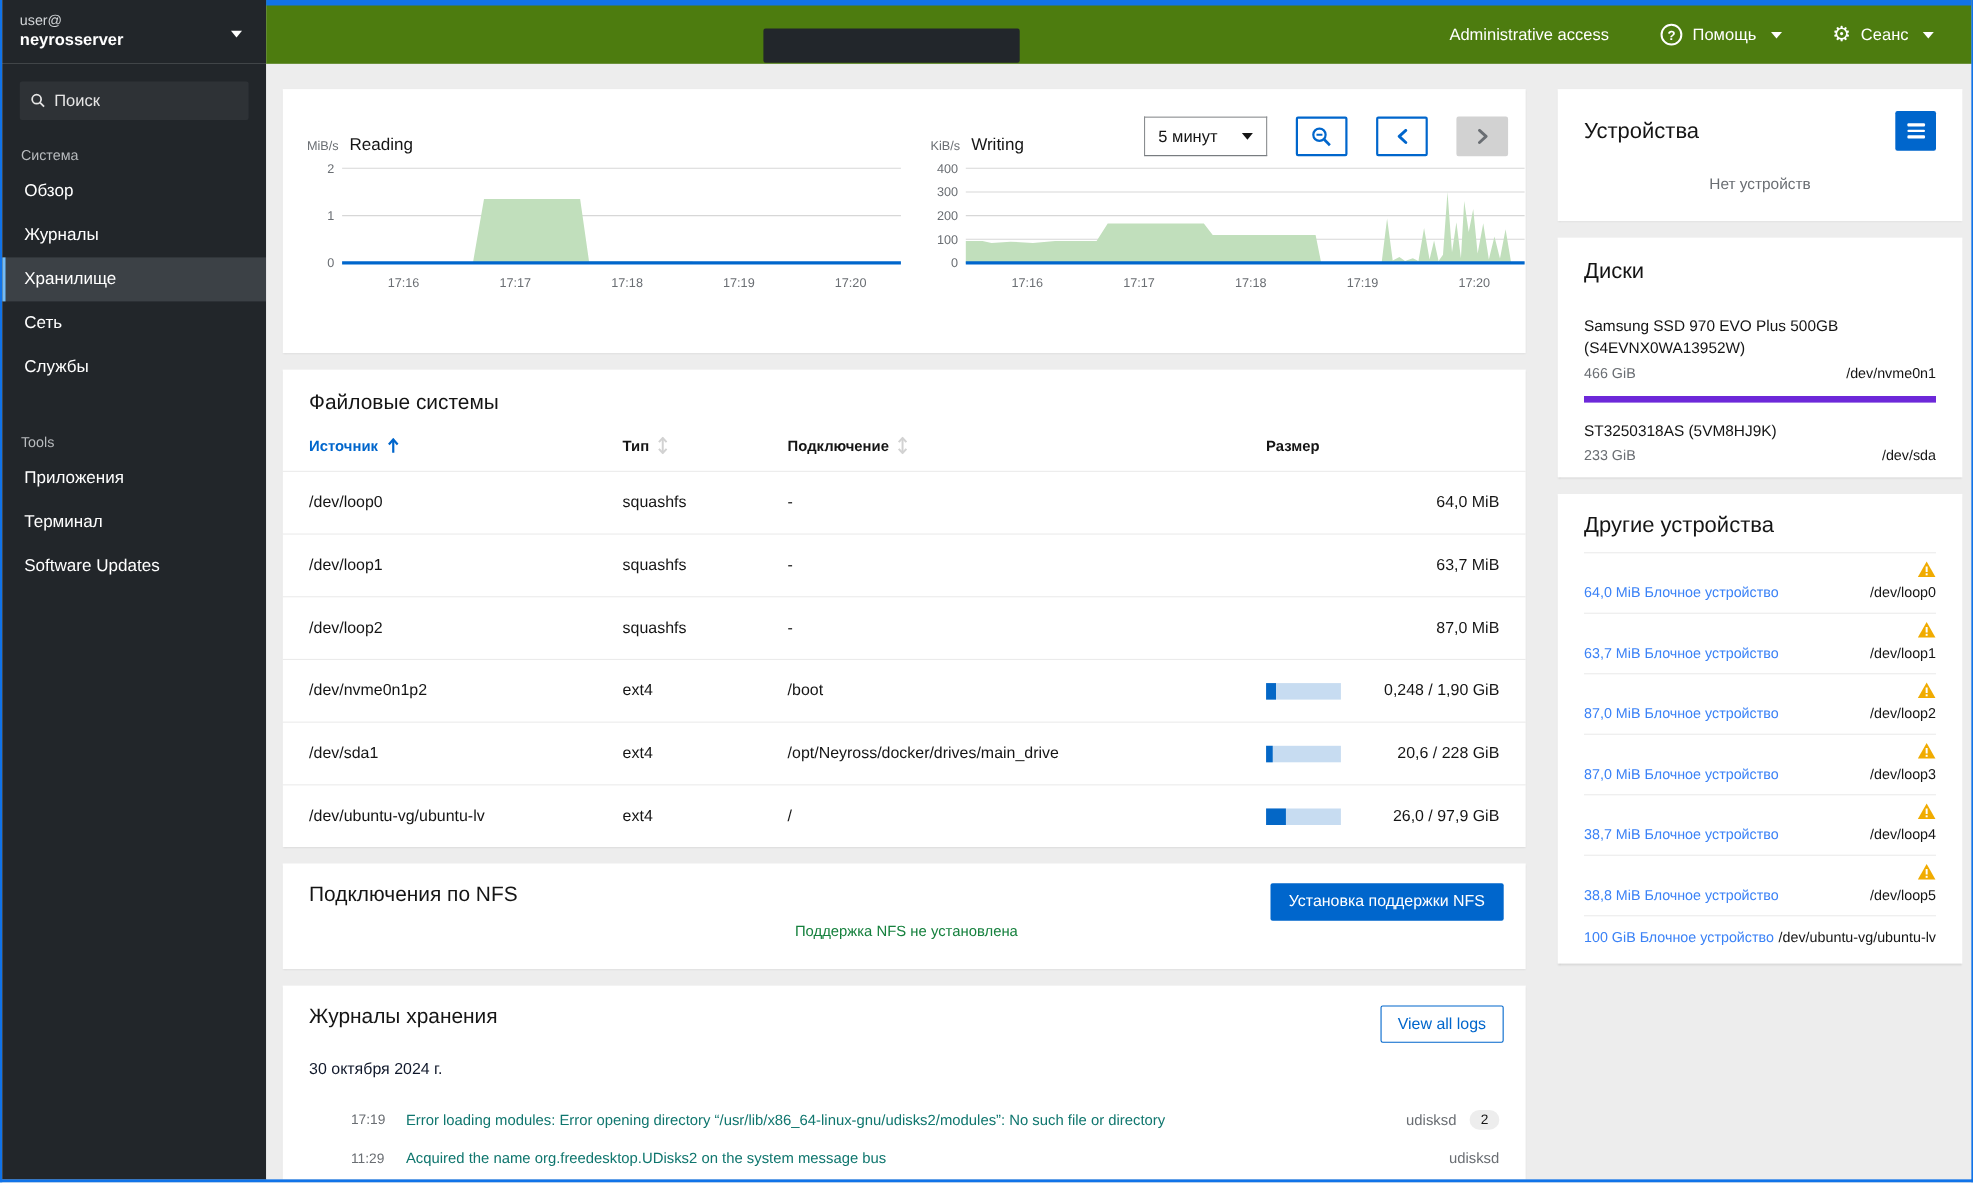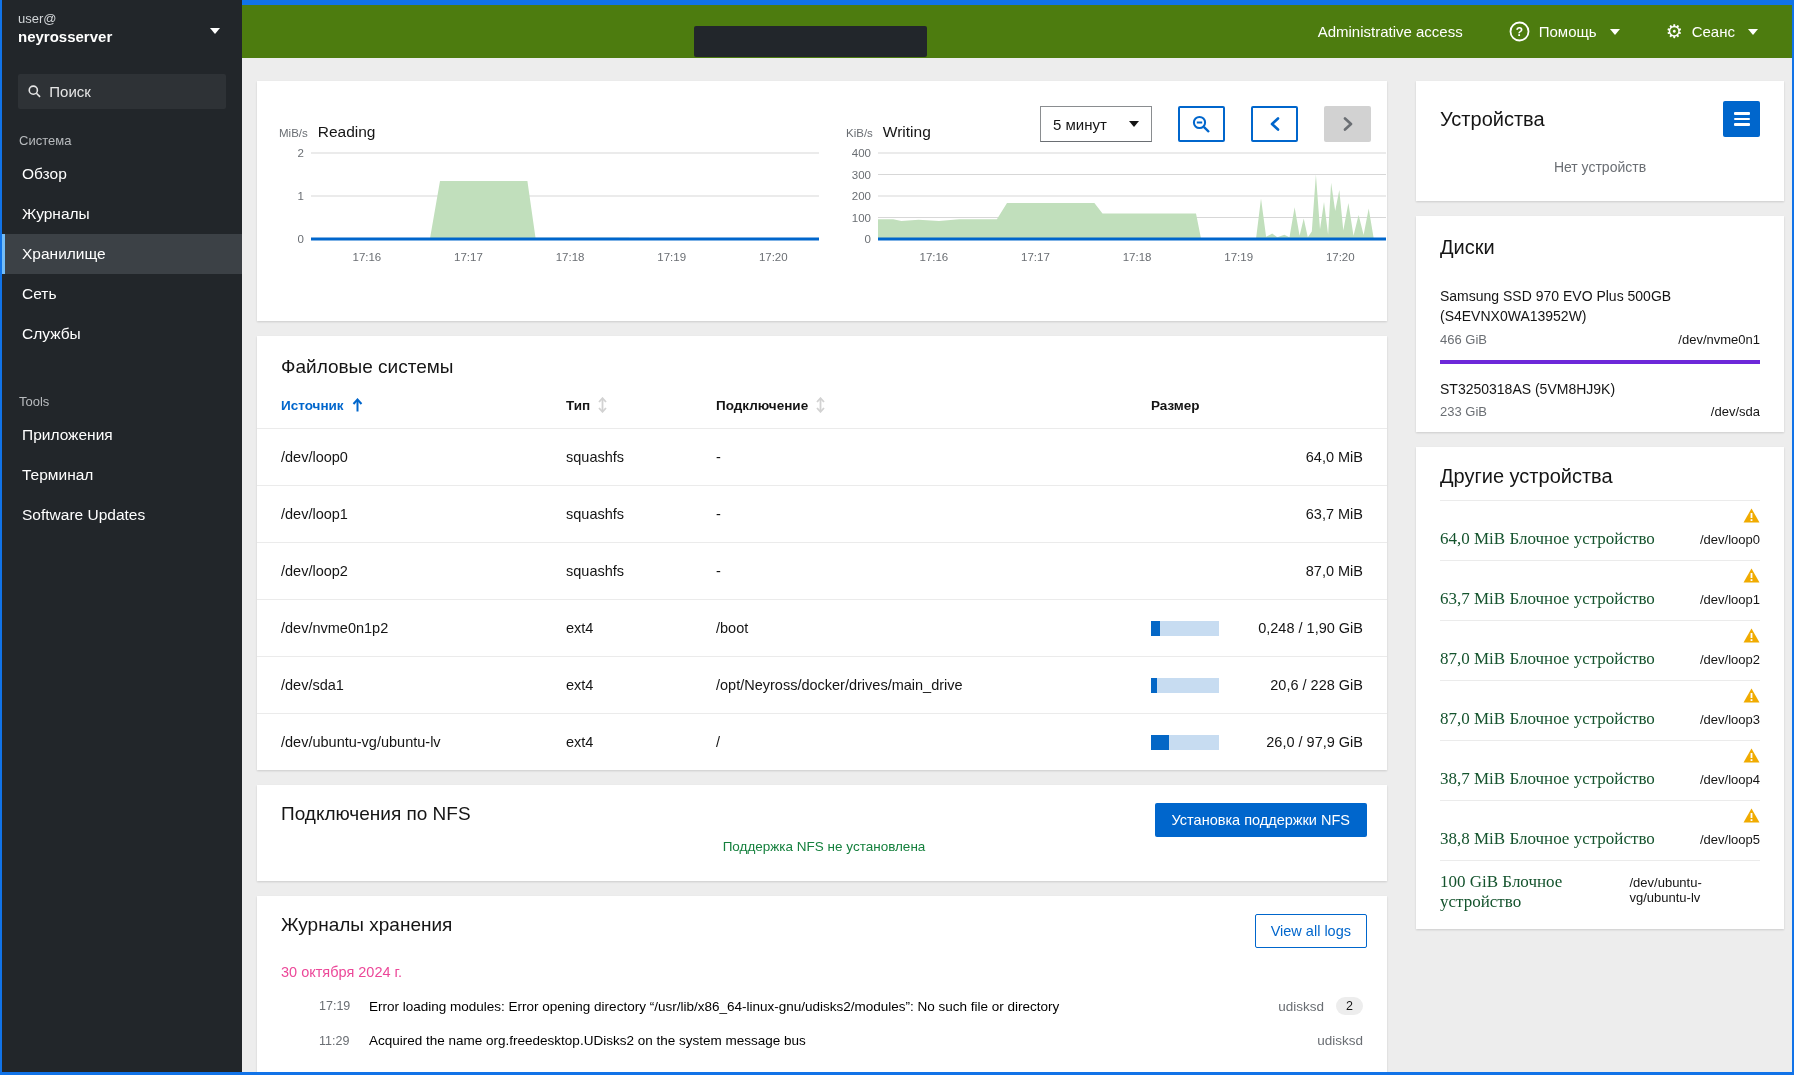--- a/index.html
+++ b/index.html
@@ -73,48 +73,48 @@
   .nfs-card { margin-top:15px; height:96px; padding:18px 20px 0 24px; position:relative; }
   .nfs-head { display:flex; justify-content:space-between; align-items:flex-start; }
   .btn-primary { background:#0066cc; color:#fff; border:0; border-radius:2px; font-size:14.5px;
     padding:9px 17px; cursor:pointer; font-family:inherit; }
   .nfs-empty { text-align:center; color:#15803d; font-size:13.5px; margin-top:2px; }
   
   .logs-card { margin-top:15px; flex:1; padding:18px 20px 0 24px; overflow:hidden; }
   .logs-head { display:flex; justify-content:space-between; align-items:flex-start; }
   .btn-outline { background:#fff; color:#0066cc; border:1px solid #0066cc; border-radius:2px; font-size:14.5px;
     padding:8px 15px; cursor:pointer; font-family:inherit; }
-  .logs-date { font-size:14.5px; color:#ec4899; margin:16px 0 8px 0; }
+  .logs-date { font-size:14.5px; color:#0f172a; margin:16px 0 20px 0; }
   .log-entry { display:flex; align-items:center; gap:10px; padding:9px 4px 9px 38px; cursor:pointer; }
   .log-time { color:#6a6e73; font-size:12.5px; width:40px; flex:none; }
-  .log-msg { font-size:13.5px; color:#000000; flex:1; }
+  .log-msg { font-size:13.5px; color:#0f766e; flex:1; }
   .log-service { font-size:13.5px; color:#6a6e73; }
   .log-badge { background:#ededed; border-radius:30px; padding:2px 10px; font-size:12.5px; color:#151515; margin-left:2px; }
   
   .dev-card { padding:20px 24px; }
   .dev-head { display:flex; justify-content:space-between; align-items:center; }
   .h2-right { font-size:20px; font-weight:500; color:#151515; }
   .menu-btn { width:37px; height:36px; background:#0066cc; border:0; border-radius:2px; cursor:pointer;
     display:flex; flex-direction:column; justify-content:center; align-items:center; gap:3px; }
   .menu-btn span { display:block; width:16px; height:2.5px; background:#fff; border-radius:1px; }
   .dev-empty { text-align:center; color:#6a6e73; font-size:14px; margin:22px 0 6px 0; }
   .disks-card { margin-top:15px; padding:20px 24px 0 24px; }
-  .disk-item { padding:15px 0 13px 0; border-top:4px solid #6d28d9; cursor:pointer; }
+  .disk-item { padding:15px 0 13px 0; border-top:6px solid #6d28d9; cursor:pointer; }
   .disk-item:first-of-type { border-top:0; }
   .disks-card .disk-list { margin-top:12px; }
   .disk-name { font-size:14px; color:#151515; line-height:1.45; }
   .disk-meta { display:flex; justify-content:space-between; margin-top:5px; }
   .disk-size { font-size:13px; color:#6a6e73; }
   .disk-path { font-size:13px; color:#151515; }
   .other-card { margin-top:15px; padding:18px 24px 6px 24px; }
   .other-list { margin-top:12px; }
   .other-item { border-top:1px solid #ebebeb; padding:7px 0 11px 0; cursor:pointer; }
   .other-item .warn-row { display:flex; justify-content:flex-end; height:17px; }
   .other-item .info-row { display:flex; justify-content:space-between; align-items:baseline; margin-top:4px; }
-  .other-name { font-size:17px; color:#14532d;font-family:Liberation Serif, serif; }
+  .other-name { font-size:13px; color:#3b82f6; }
   .other-path { font-size:13px; color:#151515; }
   svg text { font-family:"Liberation Sans","DejaVu Sans",sans-serif; }
 </style>
 </head>
 <body>
 
 <div class="app">
 
   <div class="host-switcher">
     <div class="host-user">user@</div>

